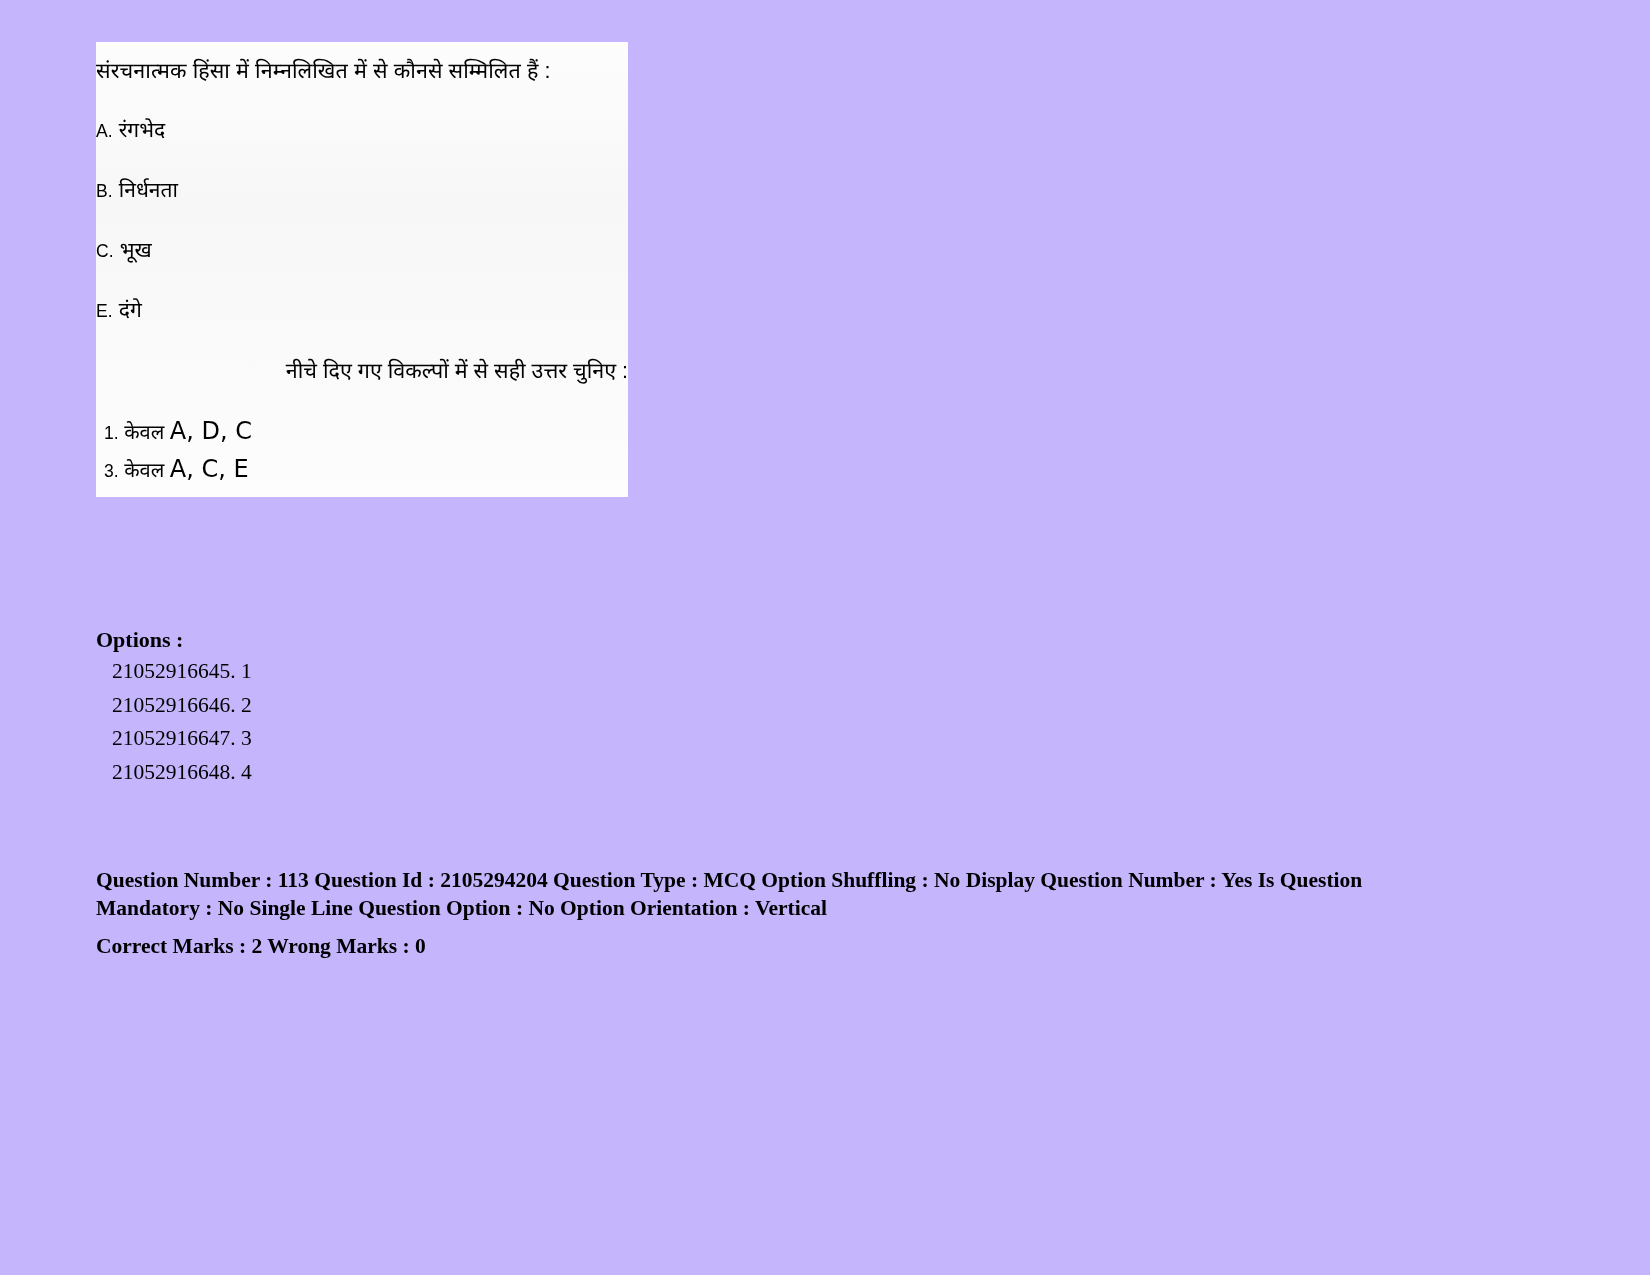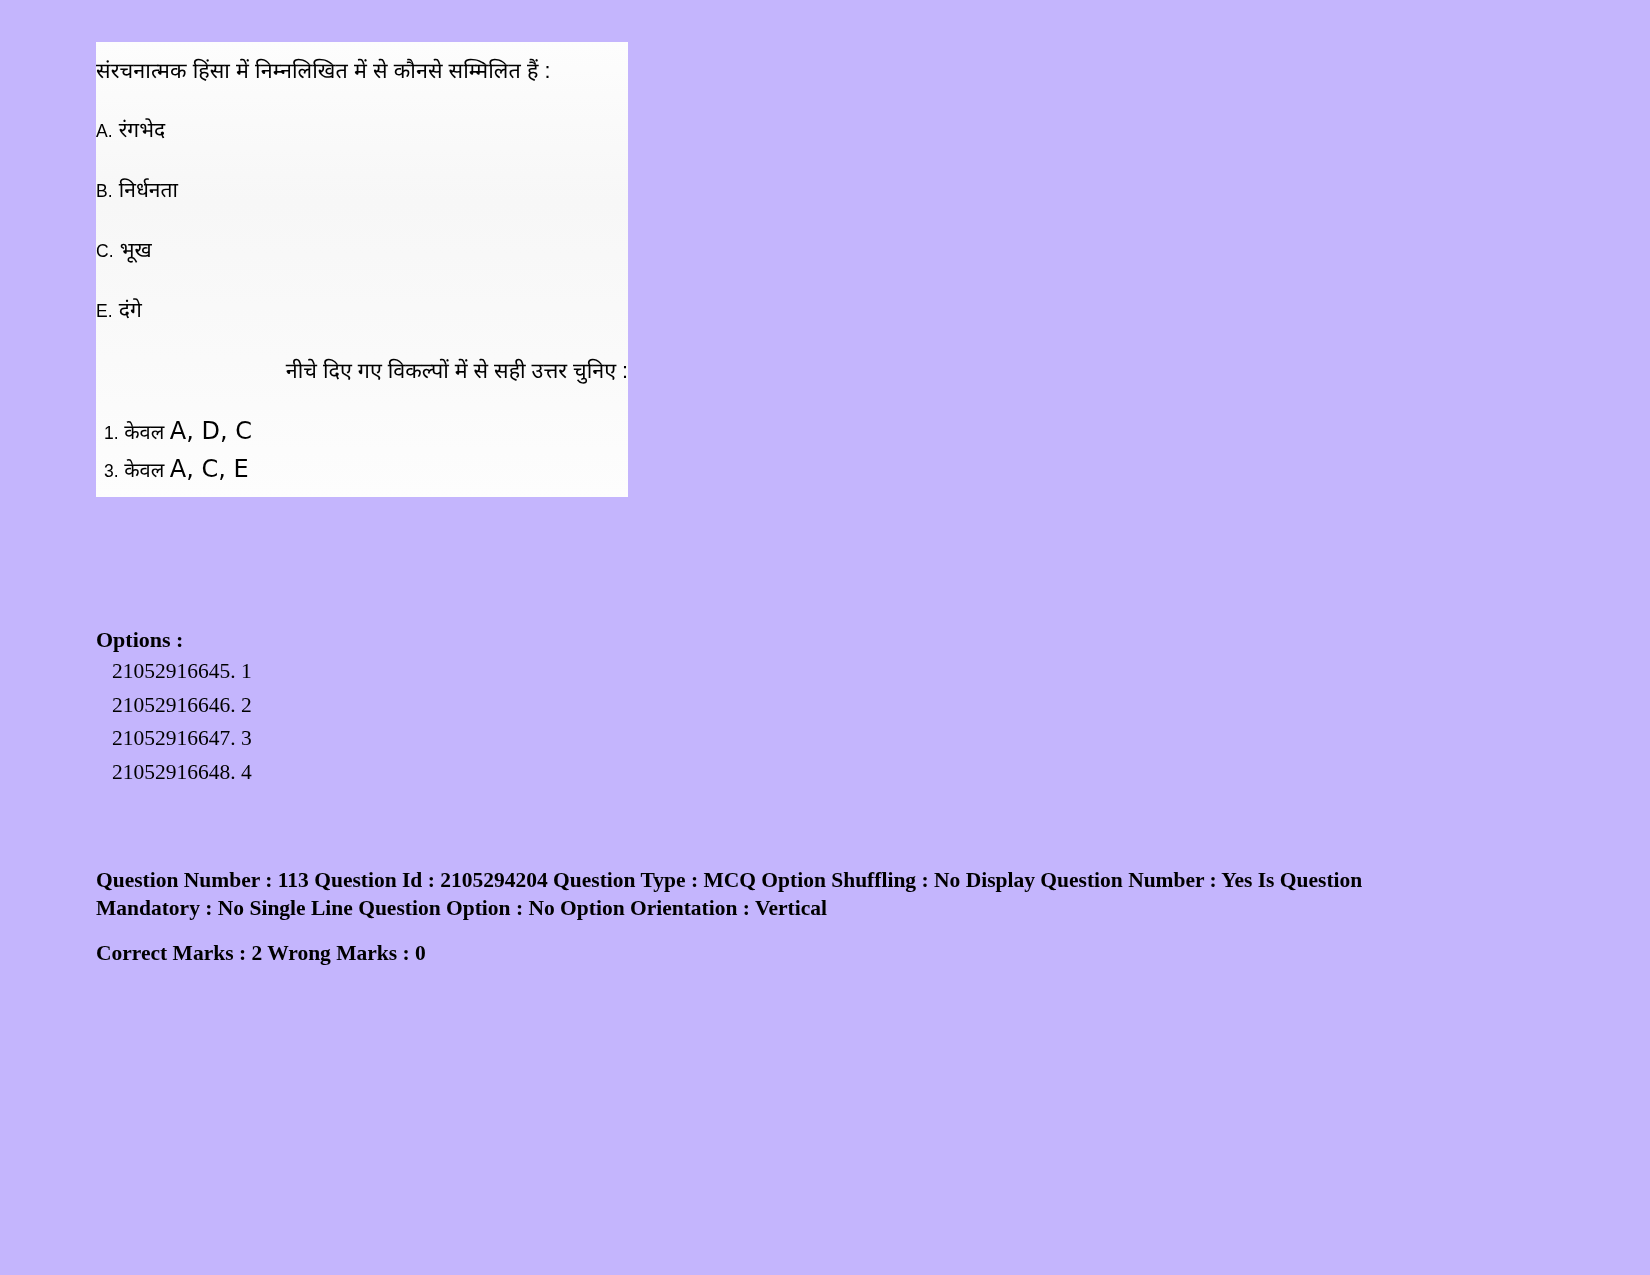--- a/index.html
+++ b/index.html
@@ -104,21 +104,21 @@
   .meta {
     position: absolute;
     left: 96px;
     top: 867px;
     width: 1330px;
     font-size: 21.5px;
     font-weight: bold;
     line-height: 27.5px;
   }
   .meta p { margin: 0; }
-  .meta .marks { margin-top: 18px; }
+  .meta .marks { margin-top: 11px; }
 </style>
 </head>
 <body>
 
 <div class="page">
 
   <div class="scan-block">
 
     <div class="scan-line q-stem">संरचनात्मक हिंसा में निम्नलिखित में से कौनसे सम्मिलित हैं :</div>
 

